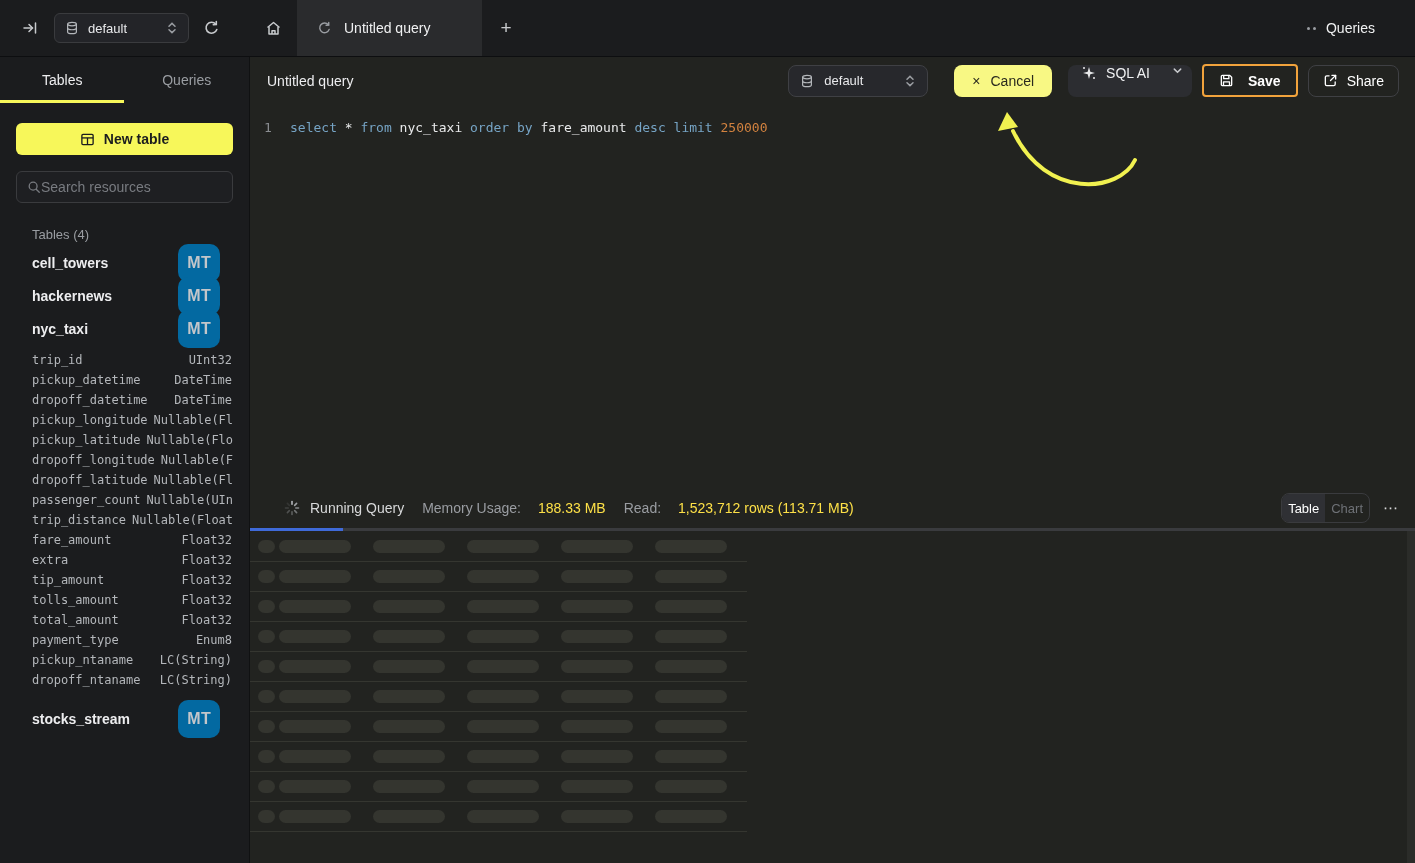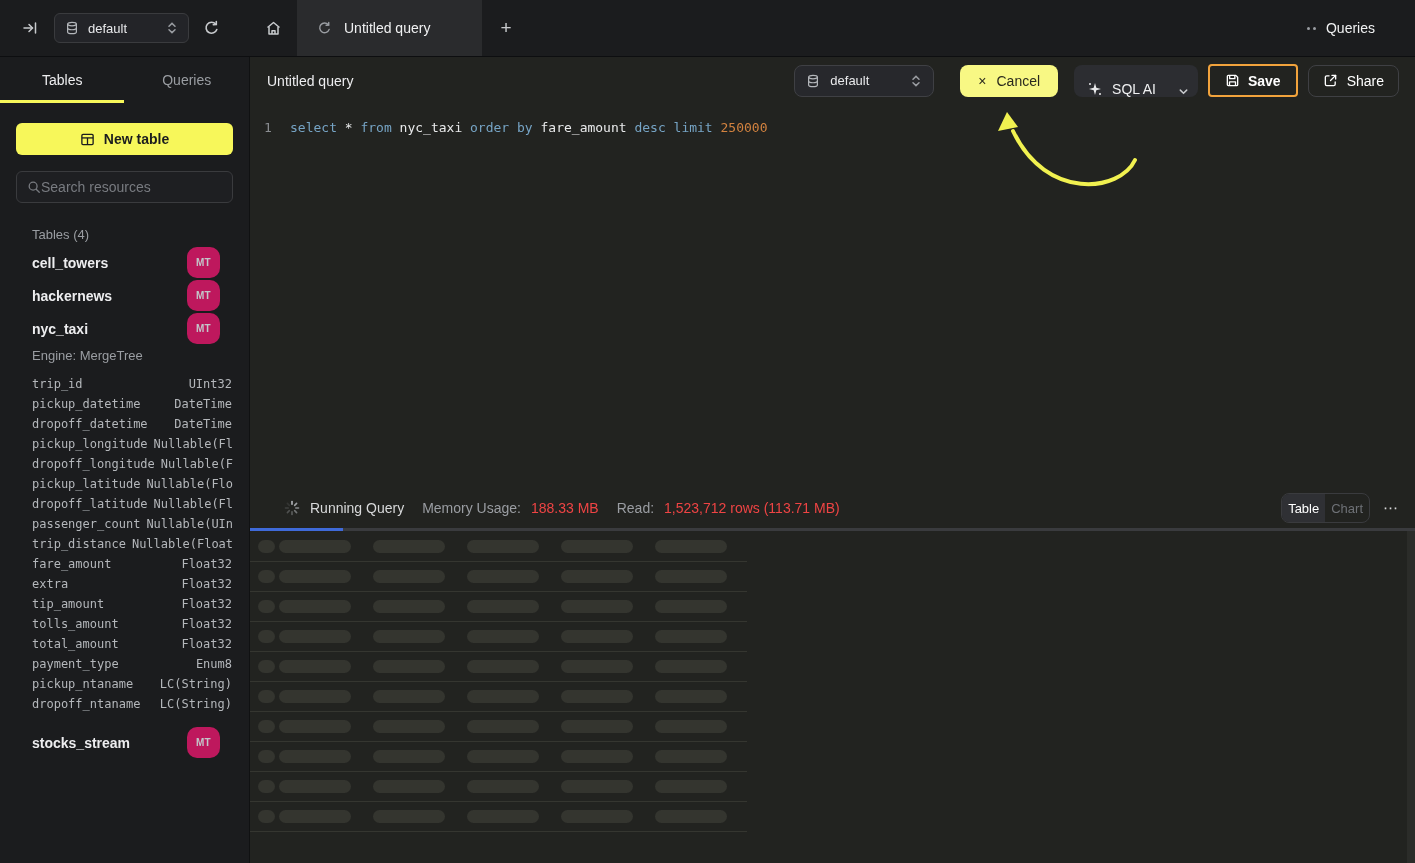--- a/index.html
+++ b/index.html
@@ -62,48 +62,48 @@
   .side-search {
     margin:16px 16px 0 16px; height:32px;
     border:1px solid #3a3b3e; border-radius:6px; background:#1e1f22;
     display:flex; align-items:center; padding:0 10px;
   }
   .side-search input { flex:1; background:none; border:none; outline:none; color:#d0d2d5; font-size:14px; font-family:"Liberation Sans",sans-serif; min-width:0; }
   .side-search input::placeholder { color:#787b80; }
   .section-label { margin:24px 16px 4px 32px; color:#9a9da2; font-size:13px; }
   .tbl-row { height:33px; display:flex; align-items:center; justify-content:space-between; padding:0 29px 0 32px; cursor:pointer; }
   .tbl-name { color:#ededef; font-size:14px; font-weight:600; }
-  .mt-badge { background:#be185d; color:#c3c6ca; font-size:10px; font-weight:700; padding:10px 9px; border-radius:10px; letter-spacing:.3px; }
+  .mt-badge { background:#0369a1; color:#c3c6ca; font-size:16px; font-weight:700; padding:10px 9px; border-radius:10px; letter-spacing:.3px; }
   .tbl-engine { padding:3px 16px 6px 32px; color:#9a9da2; font-size:13px; }
   .cols { padding:5px 0 12px 0; }
   .col-row { display:flex; justify-content:space-between; align-items:center; height:20px; padding:0 17px 0 32px; font-family:"DejaVu Sans Mono", monospace; font-size:12px; color:#b4b7bb; white-space:nowrap; overflow:hidden; }
   .col-type { margin-left:6px; }
 
   
   .main { position:absolute; top:57px; left:250px; right:0; bottom:0; background:#222320; }
   .query-header { height:47px; display:flex; align-items:center; padding:0 16px 0 17px; }
   .qh-title { font-size:14px; color:#ededef; }
   .qh-actions { margin-left:auto; display:flex; align-items:center; }
   .qh-db {
     width:140px; height:32px; background:#27282c; border:1px solid #3f4044; border-radius:8px;
     display:flex; align-items:center; gap:10px; padding:0 11px; color:#e8e9eb; font-size:13px; cursor:pointer;
   }
   .qh-db .caret { margin-left:auto; }
   .cancel-btn {
     margin-left:26px; height:32px; padding:0 18px; background:#f8f884; border:none; border-radius:8px;
     display:flex; align-items:center; gap:10px; color:#2a2a1e; font-size:14px; cursor:pointer; font-family:"Liberation Sans",sans-serif;
   }
   .cancel-x { font-size:14px; }
-  .sqlai-btn { margin-left:16px; height:32px; background:#2c2d31; border-radius:8px; display:flex; align-items:flex-end; cursor:pointer; }
+  .sqlai-btn { margin-left:16px; height:32px; background:#2c2d31; border-radius:8px; display:flex; align-items:flex-start; cursor:pointer; }
   .sqlai-main { display:flex; align-items:center; gap:9px; padding:0 13px; color:#f0f1f2; font-size:14px; }
   .sqlai-div { width:1px; background:#3f4044; }
   .sqlai-caret { width:28px; display:flex; align-items:center; justify-content:center; color:#c8cacd; }
   .save-btn {
     margin-left:10px; height:33px; padding:0 15px; background:#222320;
-    border:2px solid #f2a33c; border-radius:4px; display:flex; align-items:center; gap:8px;
+    border:2px solid #f2a33c; border-radius:4px; display:flex; align-items:center; gap:14px;
     color:#ffffff; font-size:14px; font-weight:600; cursor:pointer; font-family:"Liberation Sans",sans-serif;
   }
   .share-btn {
     margin-left:10px; height:32px; padding:0 14px; background:none;
     border:1px solid #3f4044; border-radius:8px; display:flex; align-items:center; gap:9px;
     color:#ffffff; font-size:14px; cursor:pointer; font-family:"Liberation Sans",sans-serif;
   }
 
   
   .editor { position:relative; height:384px; padding-top:14px; cursor:text; }
@@ -118,21 +118,21 @@
   
   .results { position:absolute; top:431px; left:0; right:0; bottom:0; }
   .results-toolbar { height:40px; display:flex; align-items:center; padding:0 16px 0 10px; }
   .res-search { width:240px; height:30px; background:#3a3b3f; border-radius:6px; display:flex; align-items:center; gap:8px; padding:0 10px; }
   .res-search input { flex:1; background:none; border:none; outline:none; color:#d0d2d5; font-size:14px; font-family:"Liberation Sans",sans-serif; min-width:0; }
   .res-search input::placeholder { color:#85888d; }
   .spinner { margin-left:24px; animation:spin 1s steps(8) infinite; transform-origin:center; }
   @keyframes spin { to { transform:rotate(360deg); } }
   .status-text { margin-left:10px; color:#d8d9da; font-size:14px; }
   .stat-label { margin-left:18px; color:#9a9da2; font-size:14px; }
-  .stat-value { margin-left:10px; color:#ef4444; font-size:14px; }
+  .stat-value { margin-left:17px; color:#fde047; font-size:14px; }
   .view-toggle { margin-left:auto; height:30px; display:flex; border:1px solid #3a3b3e; border-radius:8px; overflow:hidden; }
   .tg-seg { display:flex; align-items:center; padding:0 6px; font-size:13px; background:none; border:none; cursor:pointer; font-family:"Liberation Sans",sans-serif; }
   .tg-table { background:#2f3034; color:#ffffff; }
   .tg-chart { color:#6e7176; }
   .more-btn { margin-left:13px; background:none; border:none; color:#d8d9da; font-size:15px; letter-spacing:1px; cursor:pointer; }
   .progress { height:3px; background:#3a3b3e; }
   .progress-fill { width:93px; height:3px; background:#3f6ad8; }
   .skel-table { padding-top:1px; width:497px; }
   .skel-row { height:30px; display:flex; align-items:center; padding-left:8px; border-bottom:1px solid #353630; }
   .skel { background:#34352f; height:13px; border-radius:7px; flex:0 0 auto; }
@@ -246,45 +246,44 @@
         <span class="mt-badge">MT</span>
       </div>
       <div class="tbl-row">
         <span class="tbl-name">hackernews</span>
         <span class="mt-badge">MT</span>
       </div>
       <div class="tbl-row">
         <span class="tbl-name">nyc_taxi</span>
         <span class="mt-badge">MT</span>
       </div>
-      <div class="tbl-engine">Engine: MergeTree</div>
       <div class="cols">
         <div class="col-row">
           <span class="col-name">trip_id</span>
           <span class="col-type">UInt32</span>
         </div>
         <div class="col-row">
           <span class="col-name">pickup_datetime</span>
           <span class="col-type">DateTime</span>
         </div>
         <div class="col-row">
           <span class="col-name">dropoff_datetime</span>
           <span class="col-type">DateTime</span>
         </div>
         <div class="col-row">
           <span class="col-name">pickup_longitude</span>
           <span class="col-type">Nullable(Fl</span>
         </div>
         <div class="col-row">
+          <span class="col-name">pickup_latitude</span>
+          <span class="col-type">Nullable(Flo</span>
+        </div>
+        <div class="col-row">
           <span class="col-name">dropoff_longitude</span>
           <span class="col-type">Nullable(F</span>
-        </div>
-        <div class="col-row">
-          <span class="col-name">pickup_latitude</span>
-          <span class="col-type">Nullable(Flo</span>
         </div>
         <div class="col-row">
           <span class="col-name">dropoff_latitude</span>
           <span class="col-type">Nullable(Fl</span>
         </div>
         <div class="col-row">
           <span class="col-name">passenger_count</span>
           <span class="col-type">Nullable(UIn</span>
         </div>
         <div class="col-row">

